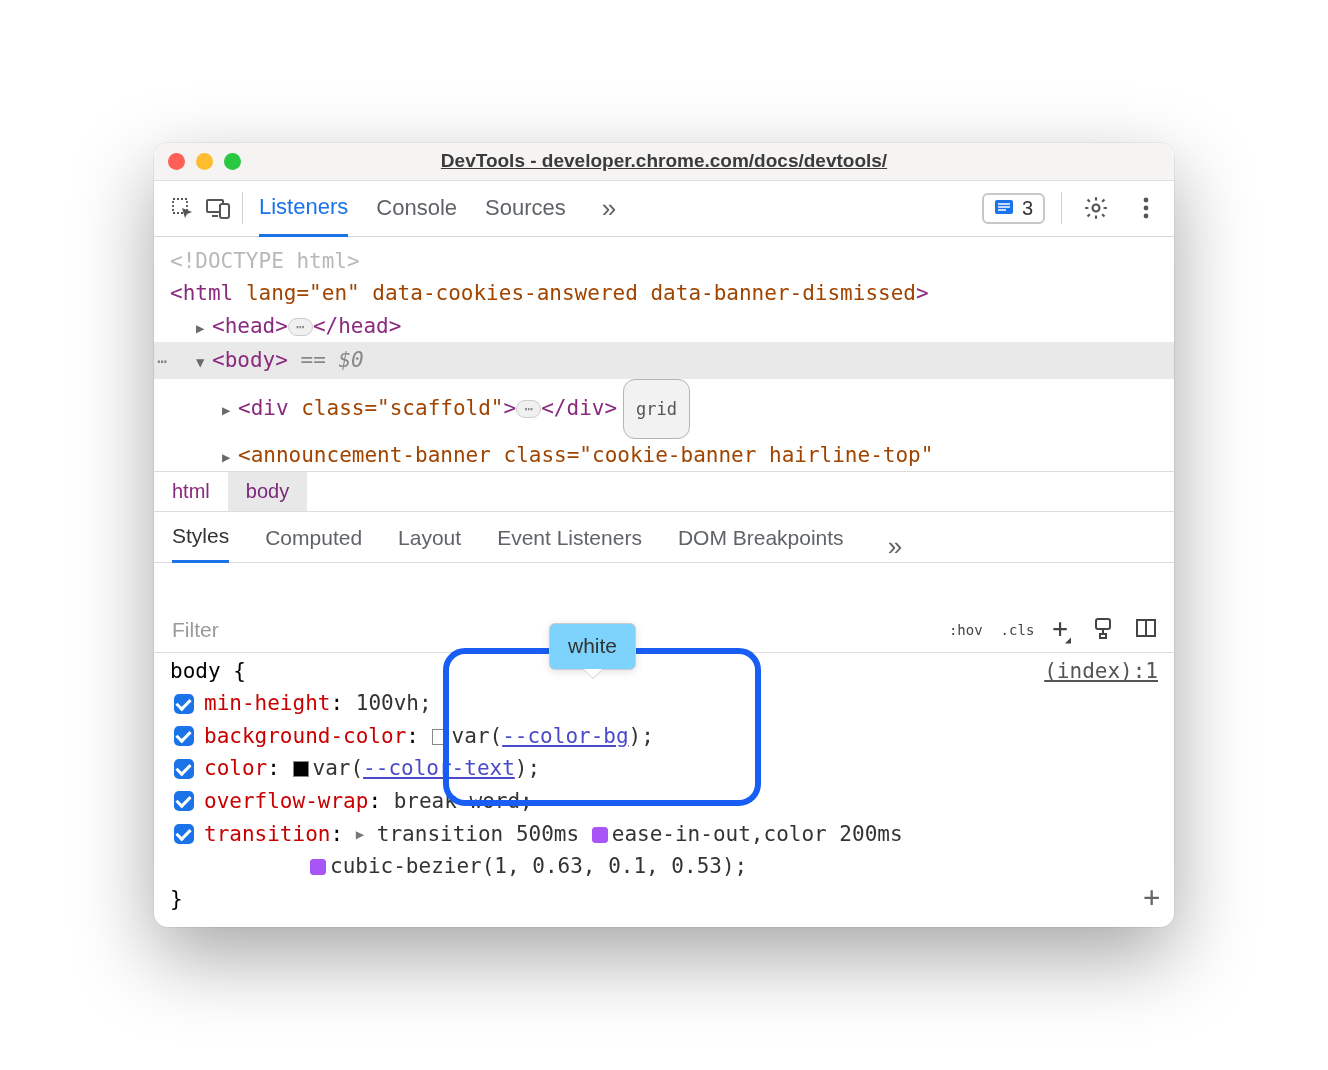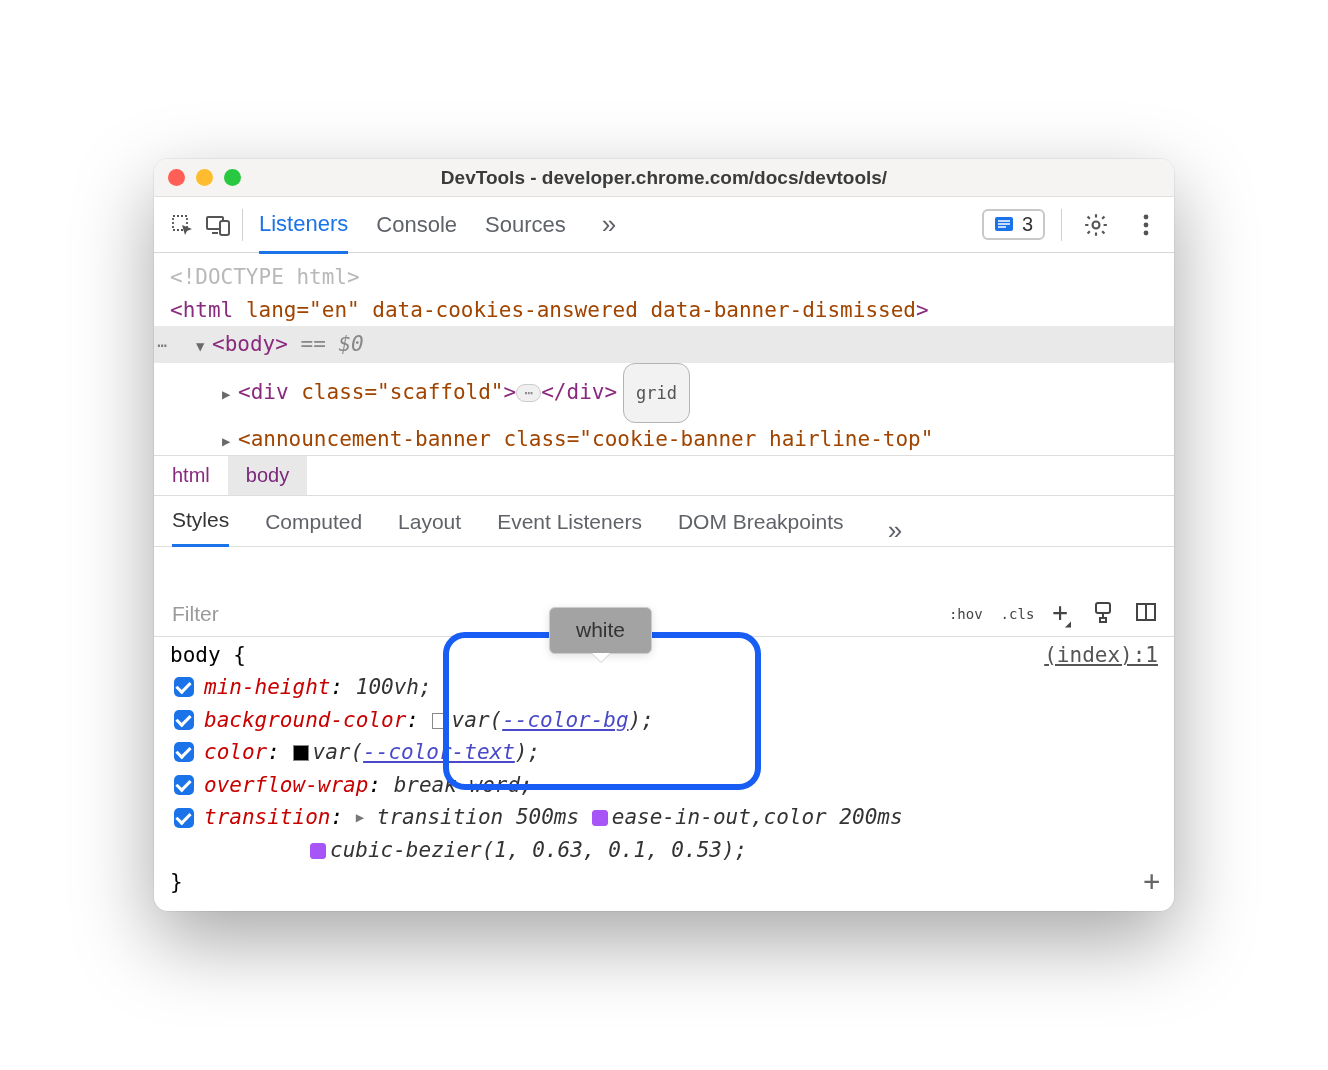--- a/index.html
+++ b/index.html
@@ -33,20 +33,21 @@
     .tl.min { background: #febc2e; }
     .tl.max { background: #28c840; }
     .title {
       position: absolute;
       left: 0; right: 0;
       text-align: center;
       font-weight: 700;
       font-size: 19px;
       color: #3b3b3b;
       pointer-events: none;
+      text-decoration: underline;
     }
     .toolbar {
       display: flex;
       align-items: center;
       padding: 0 10px;
       border-bottom: 1px solid #d6d6d6;
       height: 56px;
     }
     .icon-btn {
       width: 36px; height: 36px;
@@ -141,44 +142,44 @@
     .fbar-right { margin-left:auto; display:flex; align-items:center; gap:18px; padding-right:16px; color:#444; }
     .mono-btn { font-family: ui-monospace, Menlo, monospace; font-size:14px; cursor:pointer; }
 
     .rulehead {
       display:flex; justify-content:space-between;
       font-family: ui-monospace, Menlo, monospace;
       font-size: 21px; padding: 6px 16px 0 16px;
     }
     .rulesrc { color:#555; text-decoration: underline; }
     .ruleblock { padding: 4px 16px 12px 16px; font-family: ui-monospace, Menlo, monospace; font-size:21px; line-height:1.55; position:relative; }
-    .declrow { display:flex; align-items:center; gap:10px; padding-left: 4px; font-style: italic; }
+    .declrow { display:flex; align-items:center; gap:10px; padding-left: 4px; }
     .declrow.indent { padding-left: 140px; }
     .cb { width:20px; height:20px; border-radius:5px; background:#1a73e8; position:relative; flex-shrink:0; cursor:pointer; }
     .cb::after { content:""; position:absolute; left:5px; top:2px; width:6px; height:11px; border:solid white; border-width:0 3px 3px 0; transform:rotate(45deg); }
     .prop { color:#c80000; }
     .val { color:#333; }
     .varlink { color:#4a4ac9; text-decoration: underline; }
     .swatch { display:inline-block; width:16px; height:16px; border:1px solid #888; vertical-align:middle; margin-right:4px; background:#fff; }
     .swatch.black { background:#000; }
     .swatch.purple { background:#a855f7; border-color:#a855f7; }
     .tri { color:#777; font-size:14px; vertical-align:middle; }
 
     .highlight-box {
       position:absolute;
       border: 6px solid #185df4;
       border-radius: 22px;
       pointer-events:none;
     }
     .tooltip {
       position:absolute;
-      background:#a3a3a3;
+      background:#7dd3fc;
       border:1px solid #ccc;
       border-radius:6px;
-      padding: 6px 26px;
+      padding: 6px 18px;
       font-family: -apple-system, sans-serif;
       font-size: 21px;
       color:#333;
       box-shadow: 0 2px 8px rgba(0,0,0,0.12);
     }
     .tooltip::after {
       content:"";
       position:absolute;
       bottom:-9px; left:50%;
       transform:translateX(-50%);
@@ -256,20 +257,21 @@
             <circle cx="4" cy="12" r="2.4"></circle>
             <circle cx="4" cy="20" r="2.4"></circle>
           </svg>
       </div>
     </div>
   </div>
 
   <div class="dom mono">
     <div class="dim">&lt;!DOCTYPE html&gt;</div>
     <div><span class="tagc">&lt;<span>html</span></span> <span class="attr">lang="en" data-cookies-answered data-banner-dismissed</span><span class="tagc">&gt;</span></div>
+    <div style="padding-left:26px"><span class="disc">▶</span><span class="tagc">&lt;head&gt;</span><span class="ellips">⋯</span><span class="tagc">&lt;/head&gt;</span></div>
     <div class="row-sel">
       <span style="padding-left:26px"><span class="disc">▼</span><span class="tagc">&lt;<span>body</span>&gt;</span><span class="eqgray"> == $0</span></span>
     </div>
     <div style="padding-left:52px"><span class="disc">▶</span><span class="tagc">&lt;div</span><span class="attr"> class="scaffold"</span><span class="tagc">&gt;</span><span class="ellips">⋯</span><span class="tagc">&lt;/div&gt;</span><span class="gridbadge">grid</span></div>
     <div class="cut" style="padding-left:52px"><span class="disc">▶</span><span class="attr">&lt;announcement-banner class="cookie-banner hairline-top"</span></div>
   </div>
 
   <div class="crumbs">
     <div class="crumb first">html</div>
     <div class="crumb active">body</div>

